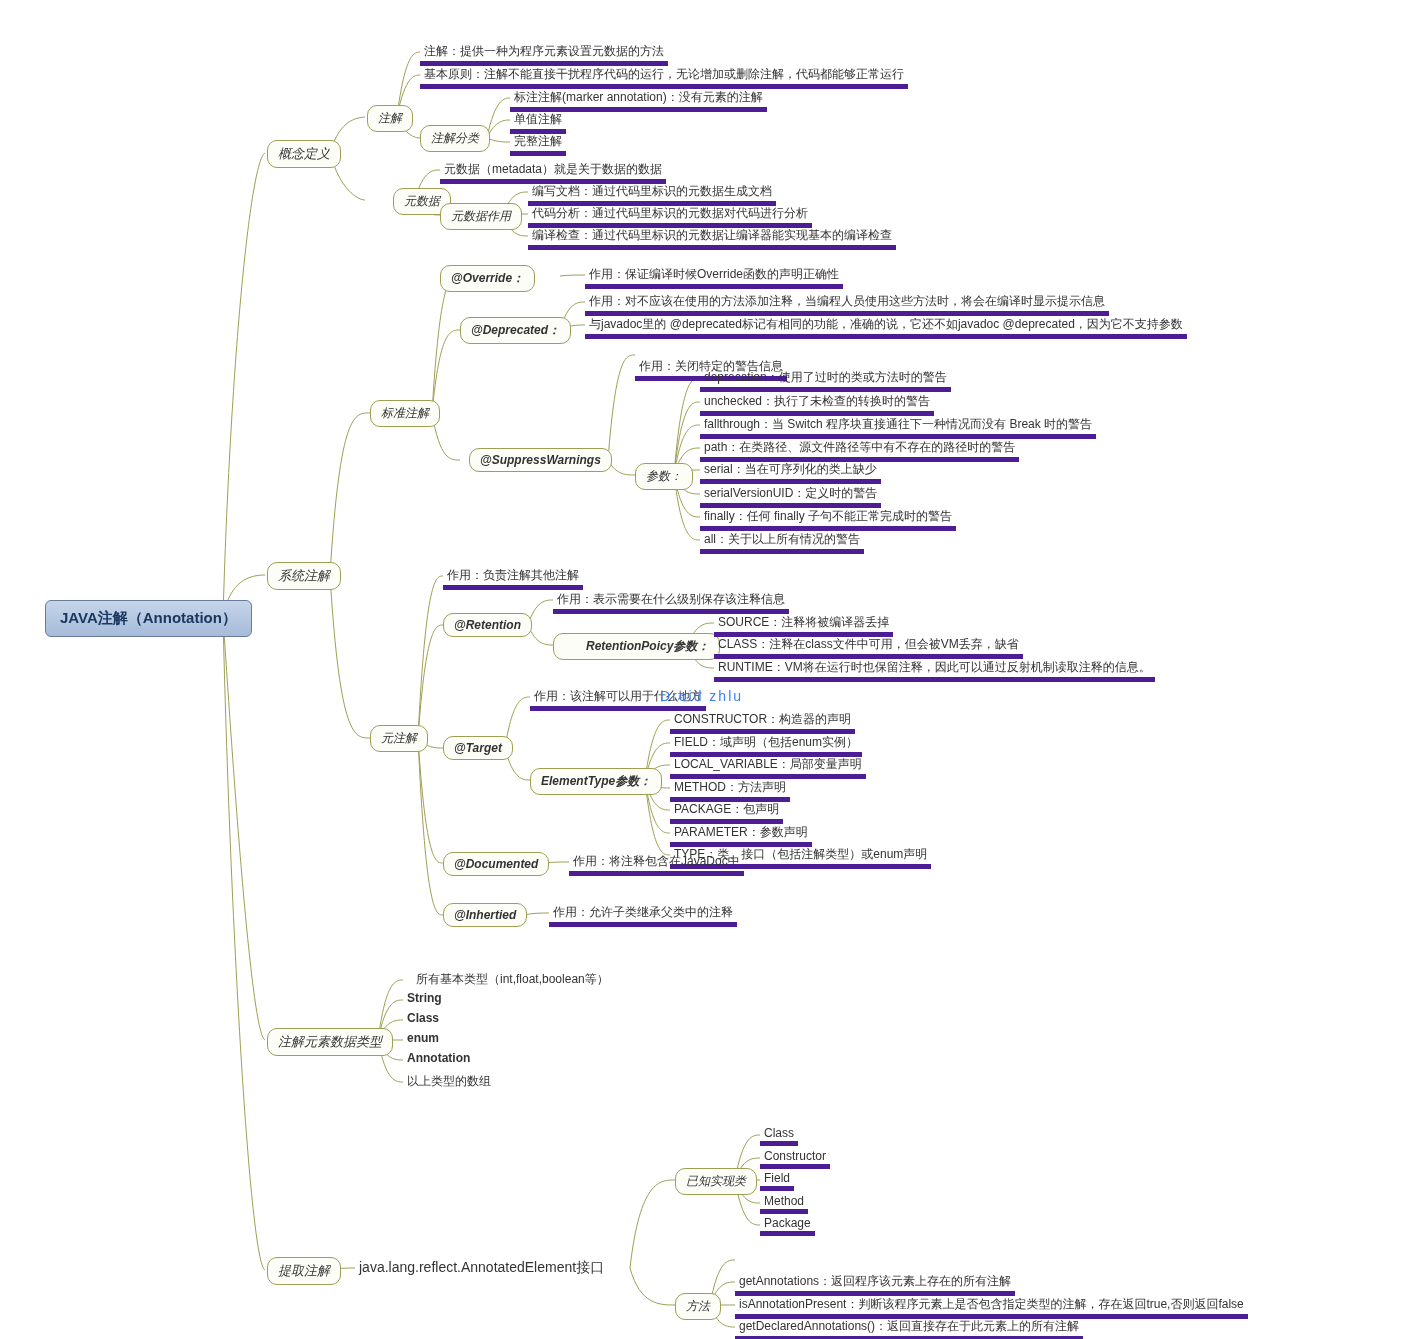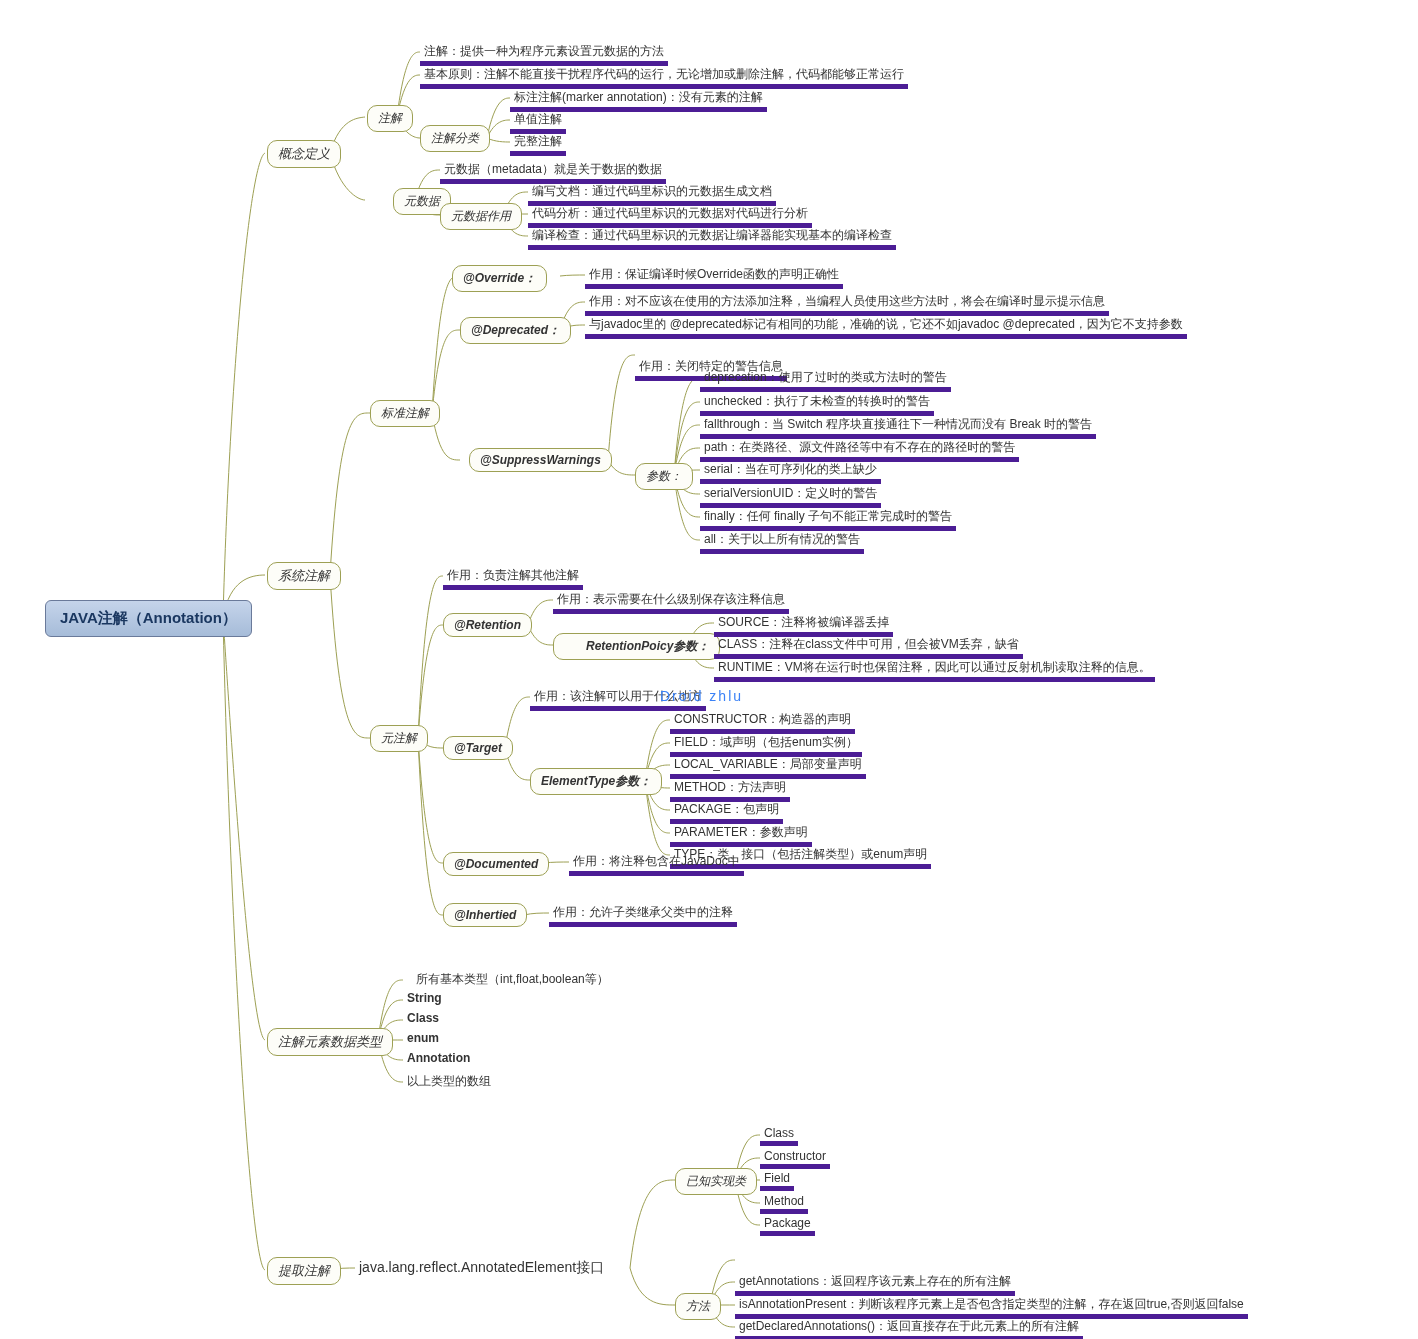--- a/index.html
+++ b/index.html
@@ -112,21 +112,21 @@
 <div class="node" style="left:490px;top:112px;">完整注解</div>
 <div class="node-box" style="left:329px;top:168px;margin-left:44px;">元数据</div>
 <div class="node" style="left:420px;top:140px;">元数据（metadata）就是关于数据的数据</div>
 <div class="node-box" style="left:420px;top:183px;">元数据作用</div>
 <div class="node" style="left:508px;top:162px;">编写文档：通过代码里标识的元数据生成文档</div>
 <div class="node" style="left:508px;top:184px;">代码分析：通过代码里标识的元数据对代码进行分析</div>
 <div class="node" style="left:508px;top:206px;">编译检查：通过代码里标识的元数据让编译器能实现基本的编译检查</div>
 
 <div class="node-box l2" style="left:247px;top:542px;">系统注解</div>
 <div class="node-box" style="left:350px;top:380px;">标准注解</div>
-<div class="node-box node-bold" style="left:432px;top:245px;">@Override：</div>
+<div class="node-box node-bold" style="left:420px;top:245px;">@Override：</div>
 <div class="node" style="left:565px;top:245px;">作用：保证编译时候Override函数的声明正确性</div>
 <div class="node-box node-bold" style="left:440px;top:297px;">@Deprecated：</div>
 <div class="node" style="left:565px;top:272px;">作用：对不应该在使用的方法添加注释，当编程人员使用这些方法时，将会在编译时显示提示信息</div>
 <div class="node" style="left:565px;top:295px;">与javadoc里的 @deprecated标记有相同的功能，准确的说，它还不如javadoc @deprecated，因为它不支持参数</div>
 <div class="node-box node-bold" style="left:440px;top:428px;margin-left:9px;">@SuppressWarnings</div>
 <div class="node" style="left:615px;top:325px;margin-top:12px;">作用：关闭特定的警告信息</div>
 <div class="node-box" style="left:615px;top:443px;">参数：</div>
 <div class="node" style="left:680px;top:348px;">deprecation：使用了过时的类或方法时的警告</div>
 <div class="node" style="left:680px;top:372px;">unchecked：执行了未检查的转换时的警告</div>
 <div class="node" style="left:680px;top:395px;">fallthrough：当 Switch 程序块直接通往下一种情况而没有 Break 时的警告</div>

